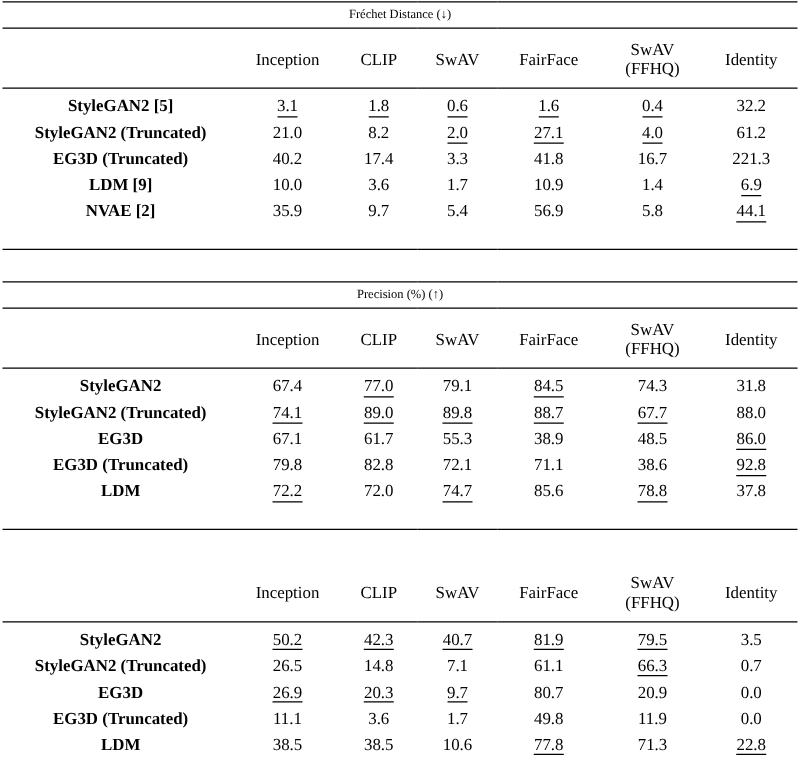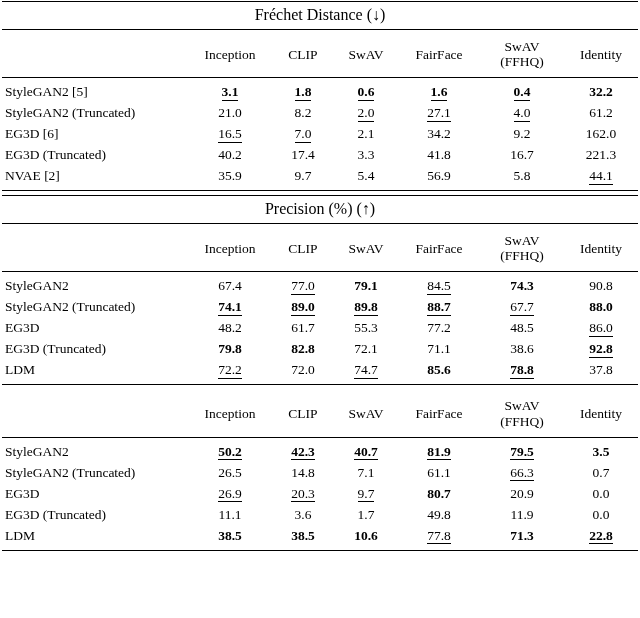--- a/index.html
+++ b/index.html
@@ -13,61 +13,62 @@
     overflow: hidden;
     font-family: "Liberation Serif", "DejaVu Serif", serif;
     color: #000000;
   }
   .page {
     box-sizing: border-box;
     width: 640px;
     padding: 1px 2px 0 2px;
   }
   .table-block { width: 636px; margin: 0 auto; }
-  .table-block + .table-block { margin-top: 4px; }
+  .table-block + .table-block { margin-top: 25px; }
 
   table.metric {
     width: 100%;
     border-collapse: collapse;
     table-layout: fixed;
     font-size: 13.5px;
     color: #000;
   }
   th.table-title {
     border-top: 1.5px solid #000;
     border-bottom: 1px solid #000;
     font-weight: normal;
-    font-size: 16px;
+    font-size: 10px;
     text-align: center;
     padding: 4px 0 5px 0;
   }
   tr.head-row th {
     border-bottom: 1px solid #000;
     font-weight: normal;
     vertical-align: middle;
     padding: 9px 0 8px 0;
     white-space: pre-line;
     line-height: 1.12;
     font-size: 13.5px;
   }
   tbody th, tbody td {
     padding: 2.5px 0;
     font-weight: normal;
   }
   tbody th.rowlabel {
-    text-align: left;
+    text-align: center;
     padding-left: 3px;
+    font-weight: bold;
   }
   tbody td { text-align: center; }
   tbody tr:first-child th, tbody tr:first-child td { padding-top: 6px; }
   tbody tr:last-child th, tbody tr:last-child td {
     border-bottom: 1.5px solid #000;
-    padding-bottom: 6px;
-  }
-  .b { font-weight: bold; }
+    padding-bottom: 22px;
+  }
+  .b { font-weight: normal; }
   .u { border-bottom: 1px solid #000; padding-bottom: 0.5px; }
 </style>
 </head>
 <body>
 
 <div class="page">
 
   <section class="table-block">
     <table class="metric">
       <colgroup>
@@ -107,36 +108,36 @@
           <tr>
             <th class="rowlabel">StyleGAN2 (Truncated)</th>
             <td><span>21.0</span></td>
             <td><span>8.2</span></td>
             <td><span class="u">2.0</span></td>
             <td><span class="u">27.1</span></td>
             <td><span class="u">4.0</span></td>
             <td><span>61.2</span></td>
           </tr>
           <tr>
-            <th class="rowlabel">EG3D [6]</th>
-            <td><span class="u">16.5</span></td>
-            <td><span class="u">7.0</span></td>
-            <td><span>2.1</span></td>
-            <td><span>34.2</span></td>
-            <td><span>9.2</span></td>
-            <td><span>162.0</span></td>
-          </tr>
-          <tr>
             <th class="rowlabel">EG3D (Truncated)</th>
             <td><span>40.2</span></td>
             <td><span>17.4</span></td>
             <td><span>3.3</span></td>
             <td><span>41.8</span></td>
             <td><span>16.7</span></td>
             <td><span>221.3</span></td>
+          </tr>
+          <tr>
+            <th class="rowlabel">LDM [9]</th>
+            <td><span class="b">10.0</span></td>
+            <td><span class="b">3.6</span></td>
+            <td><span class="b">1.7</span></td>
+            <td><span class="b">10.9</span></td>
+            <td><span class="b">1.4</span></td>
+            <td><span class="b u">6.9</span></td>
           </tr>
           <tr>
             <th class="rowlabel">NVAE [2]</th>
             <td><span>35.9</span></td>
             <td><span>9.7</span></td>
             <td><span>5.4</span></td>
             <td><span>56.9</span></td>
             <td><span>5.8</span></td>
             <td><span class="u">44.1</span></td>
           </tr>
@@ -171,37 +172,37 @@
           </tr>
       </thead>
       <tbody>
           <tr>
             <th class="rowlabel">StyleGAN2</th>
             <td><span>67.4</span></td>
             <td><span class="u">77.0</span></td>
             <td><span class="b">79.1</span></td>
             <td><span class="u">84.5</span></td>
             <td><span class="b">74.3</span></td>
-            <td><span>90.8</span></td>
+            <td><span>31.8</span></td>
           </tr>
           <tr>
             <th class="rowlabel">StyleGAN2 (Truncated)</th>
             <td><span class="b u">74.1</span></td>
             <td><span class="b u">89.0</span></td>
             <td><span class="b u">89.8</span></td>
             <td><span class="b u">88.7</span></td>
             <td><span class="u">67.7</span></td>
             <td><span class="b">88.0</span></td>
           </tr>
           <tr>
             <th class="rowlabel">EG3D</th>
-            <td><span>48.2</span></td>
+            <td><span>67.1</span></td>
             <td><span>61.7</span></td>
             <td><span>55.3</span></td>
-            <td><span>77.2</span></td>
+            <td><span>38.9</span></td>
             <td><span>48.5</span></td>
             <td><span class="u">86.0</span></td>
           </tr>
           <tr>
             <th class="rowlabel">EG3D (Truncated)</th>
             <td><span class="b">79.8</span></td>
             <td><span class="b">82.8</span></td>
             <td><span>72.1</span></td>
             <td><span>71.1</span></td>
             <td><span>38.6</span></td>

